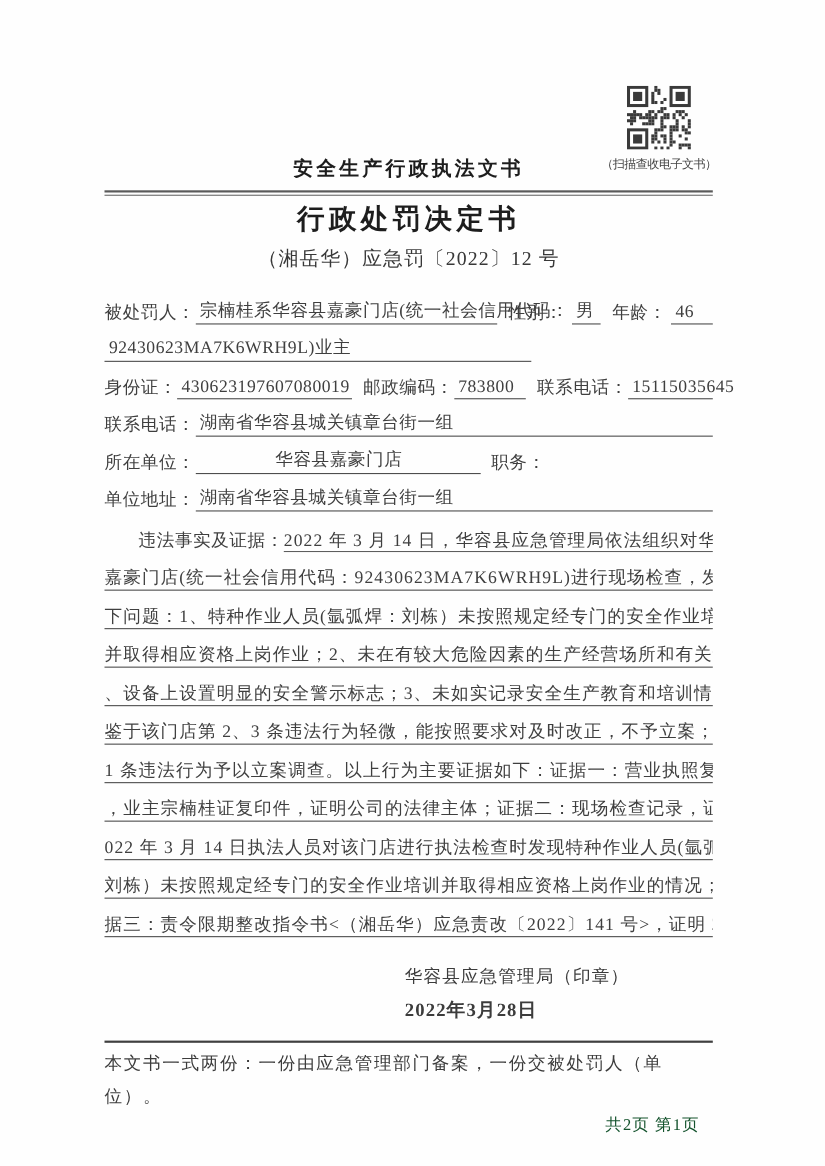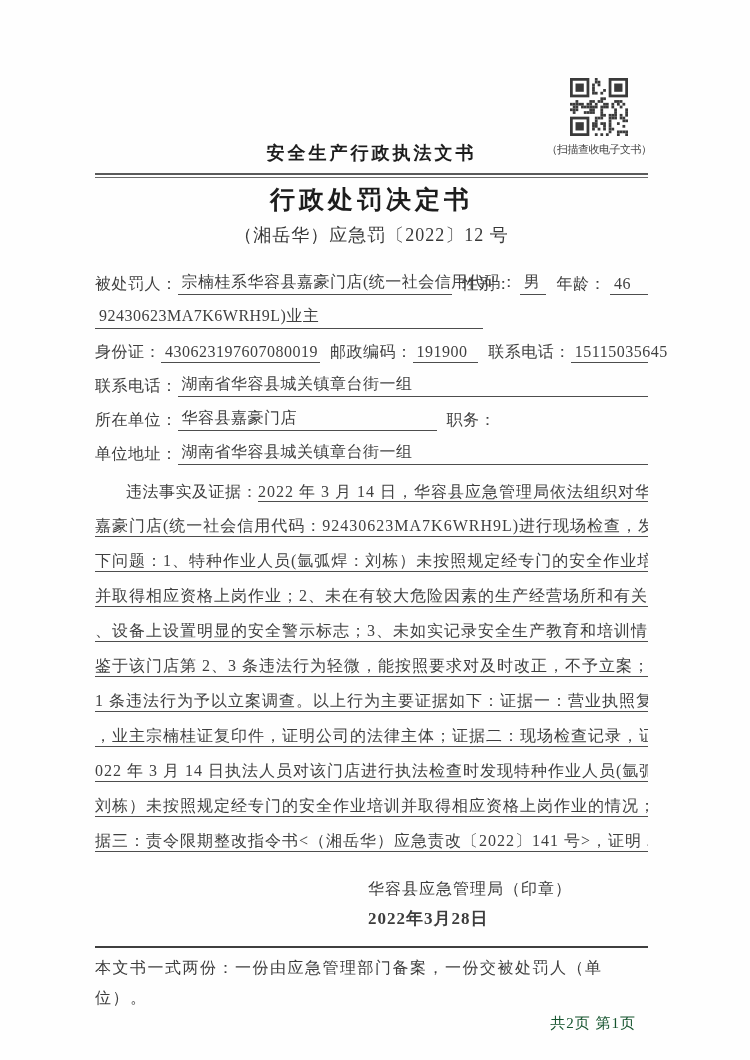--- a/index.html
+++ b/index.html
@@ -37,21 +37,21 @@
   .frow{display:flex;align-items:flex-end;height:20px;margin-bottom:14px;white-space:nowrap;}
   .lbl{letter-spacing:0.5px;}
   .val{border-bottom:1px solid #4d4d4d;padding:0 2px 1px 4px;letter-spacing:0.5px;}
   .flex1{flex:1 1 auto;min-width:0;}
   .w-gender{width:26px;margin-left:8px;}
   .w-age{width:40px;margin-left:4px;}
   .gap{margin-left:10px;}
   .w-line2{width:382px;}
   .w-id{width:168px;}
   .w-post{width:78px;}
-  .w-unit{width:253px;}
+  .w-unit{width:253px;text-align:center;}
   
   .body-text{margin-top:16px;font-size:16px;}
   .bline{
     height:21px;line-height:21px;margin-bottom:13px;
     border-bottom:1px solid #4d4d4d;
     letter-spacing:1px;white-space:nowrap;overflow:hidden;
   }
   .bline.first{display:flex;border-bottom:none;padding:0;}
   .bline.first .blabel{padding-left:31px;letter-spacing:0.5px;}
   .bline.first .bval{flex:1;border-bottom:1px solid #4d4d4d;letter-spacing:1px;}
@@ -211,21 +211,21 @@
     </div>
 
     <div class="frow">
       <span class="val w-line2">92430623MA7K6WRH9L)业主</span>
     </div>
 
     <div class="frow">
       <span class="lbl">身份证：</span>
       <span class="val w-id">430623197607080019</span>
       <span class="lbl gap">邮政编码：</span>
-      <span class="val w-post">191900</span>
+      <span class="val w-post">783800</span>
       <span class="lbl gap">联系电话：</span>
       <span class="val flex1">15115035645</span>
     </div>
 
     <div class="frow">
       <span class="lbl">联系电话：</span>
       <span class="val flex1">湖南省华容县城关镇章台街一组</span>
     </div>
 
     <div class="frow">

